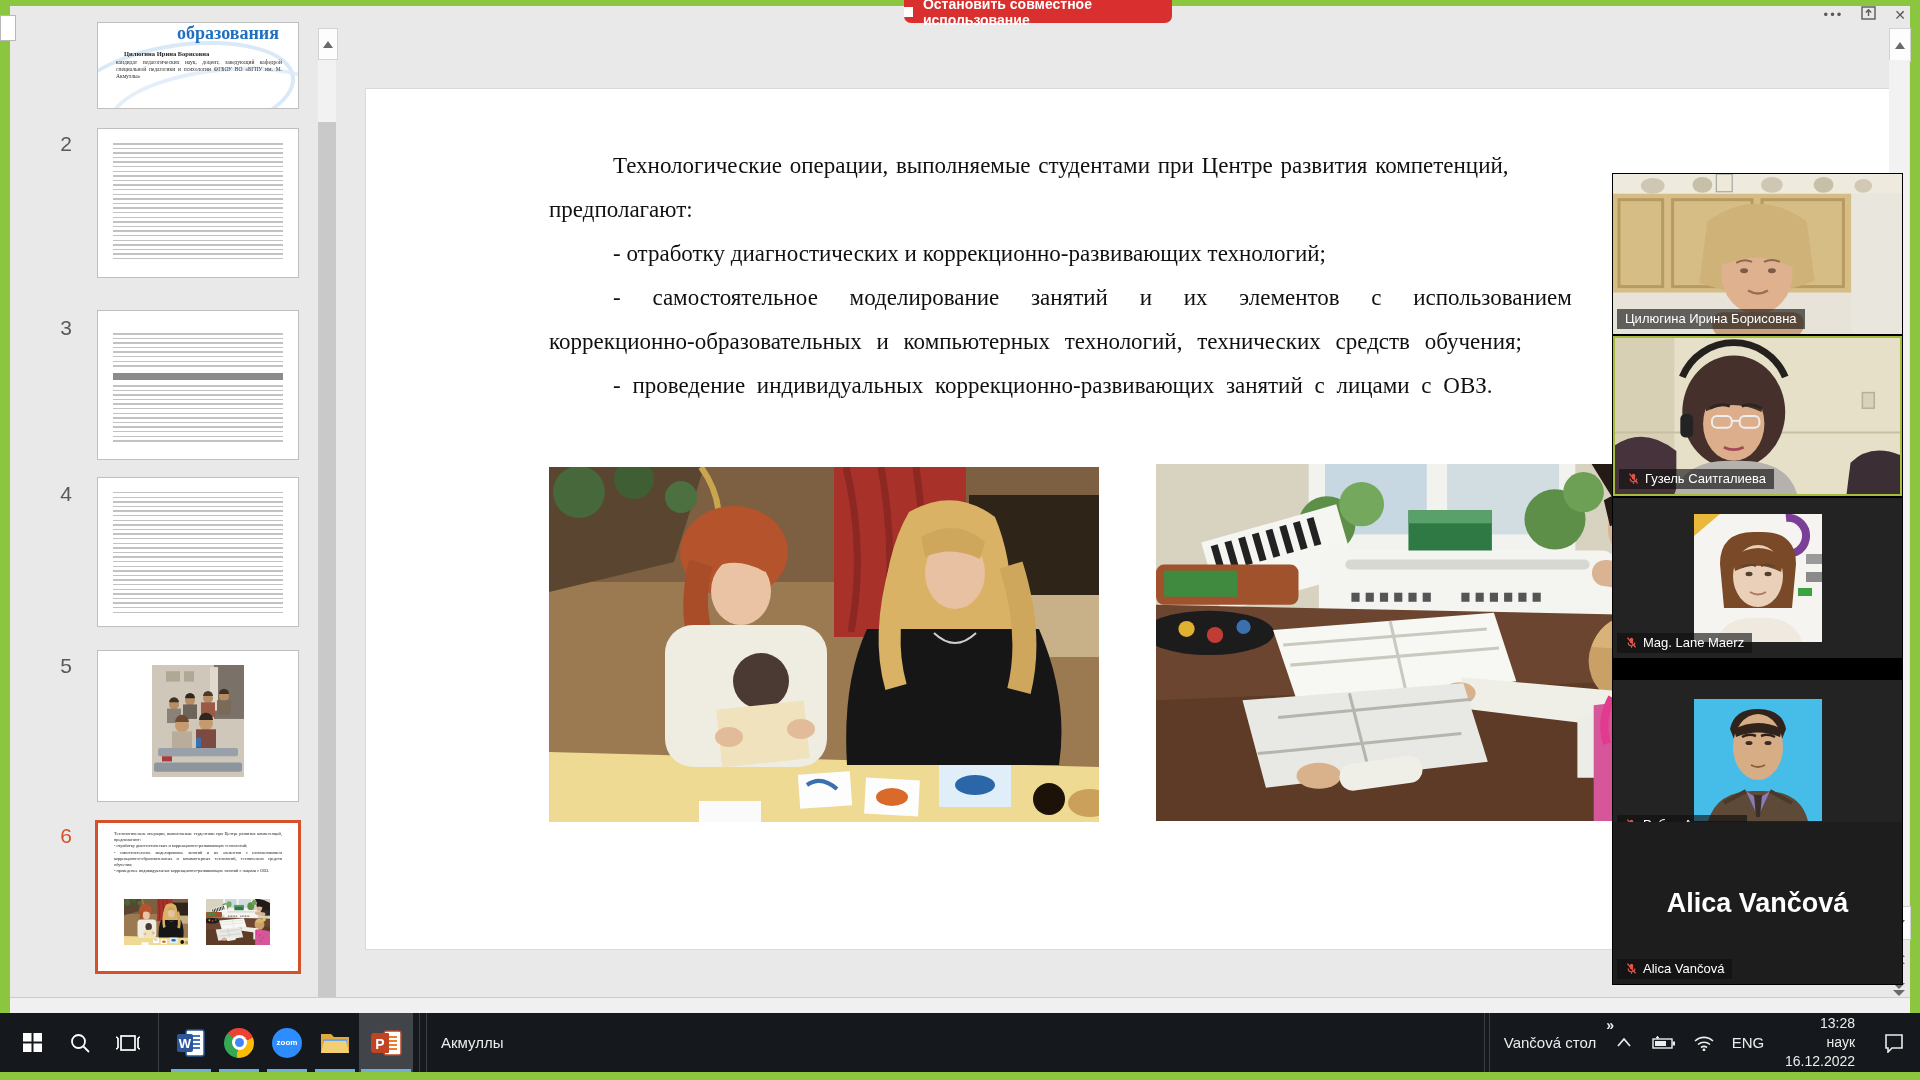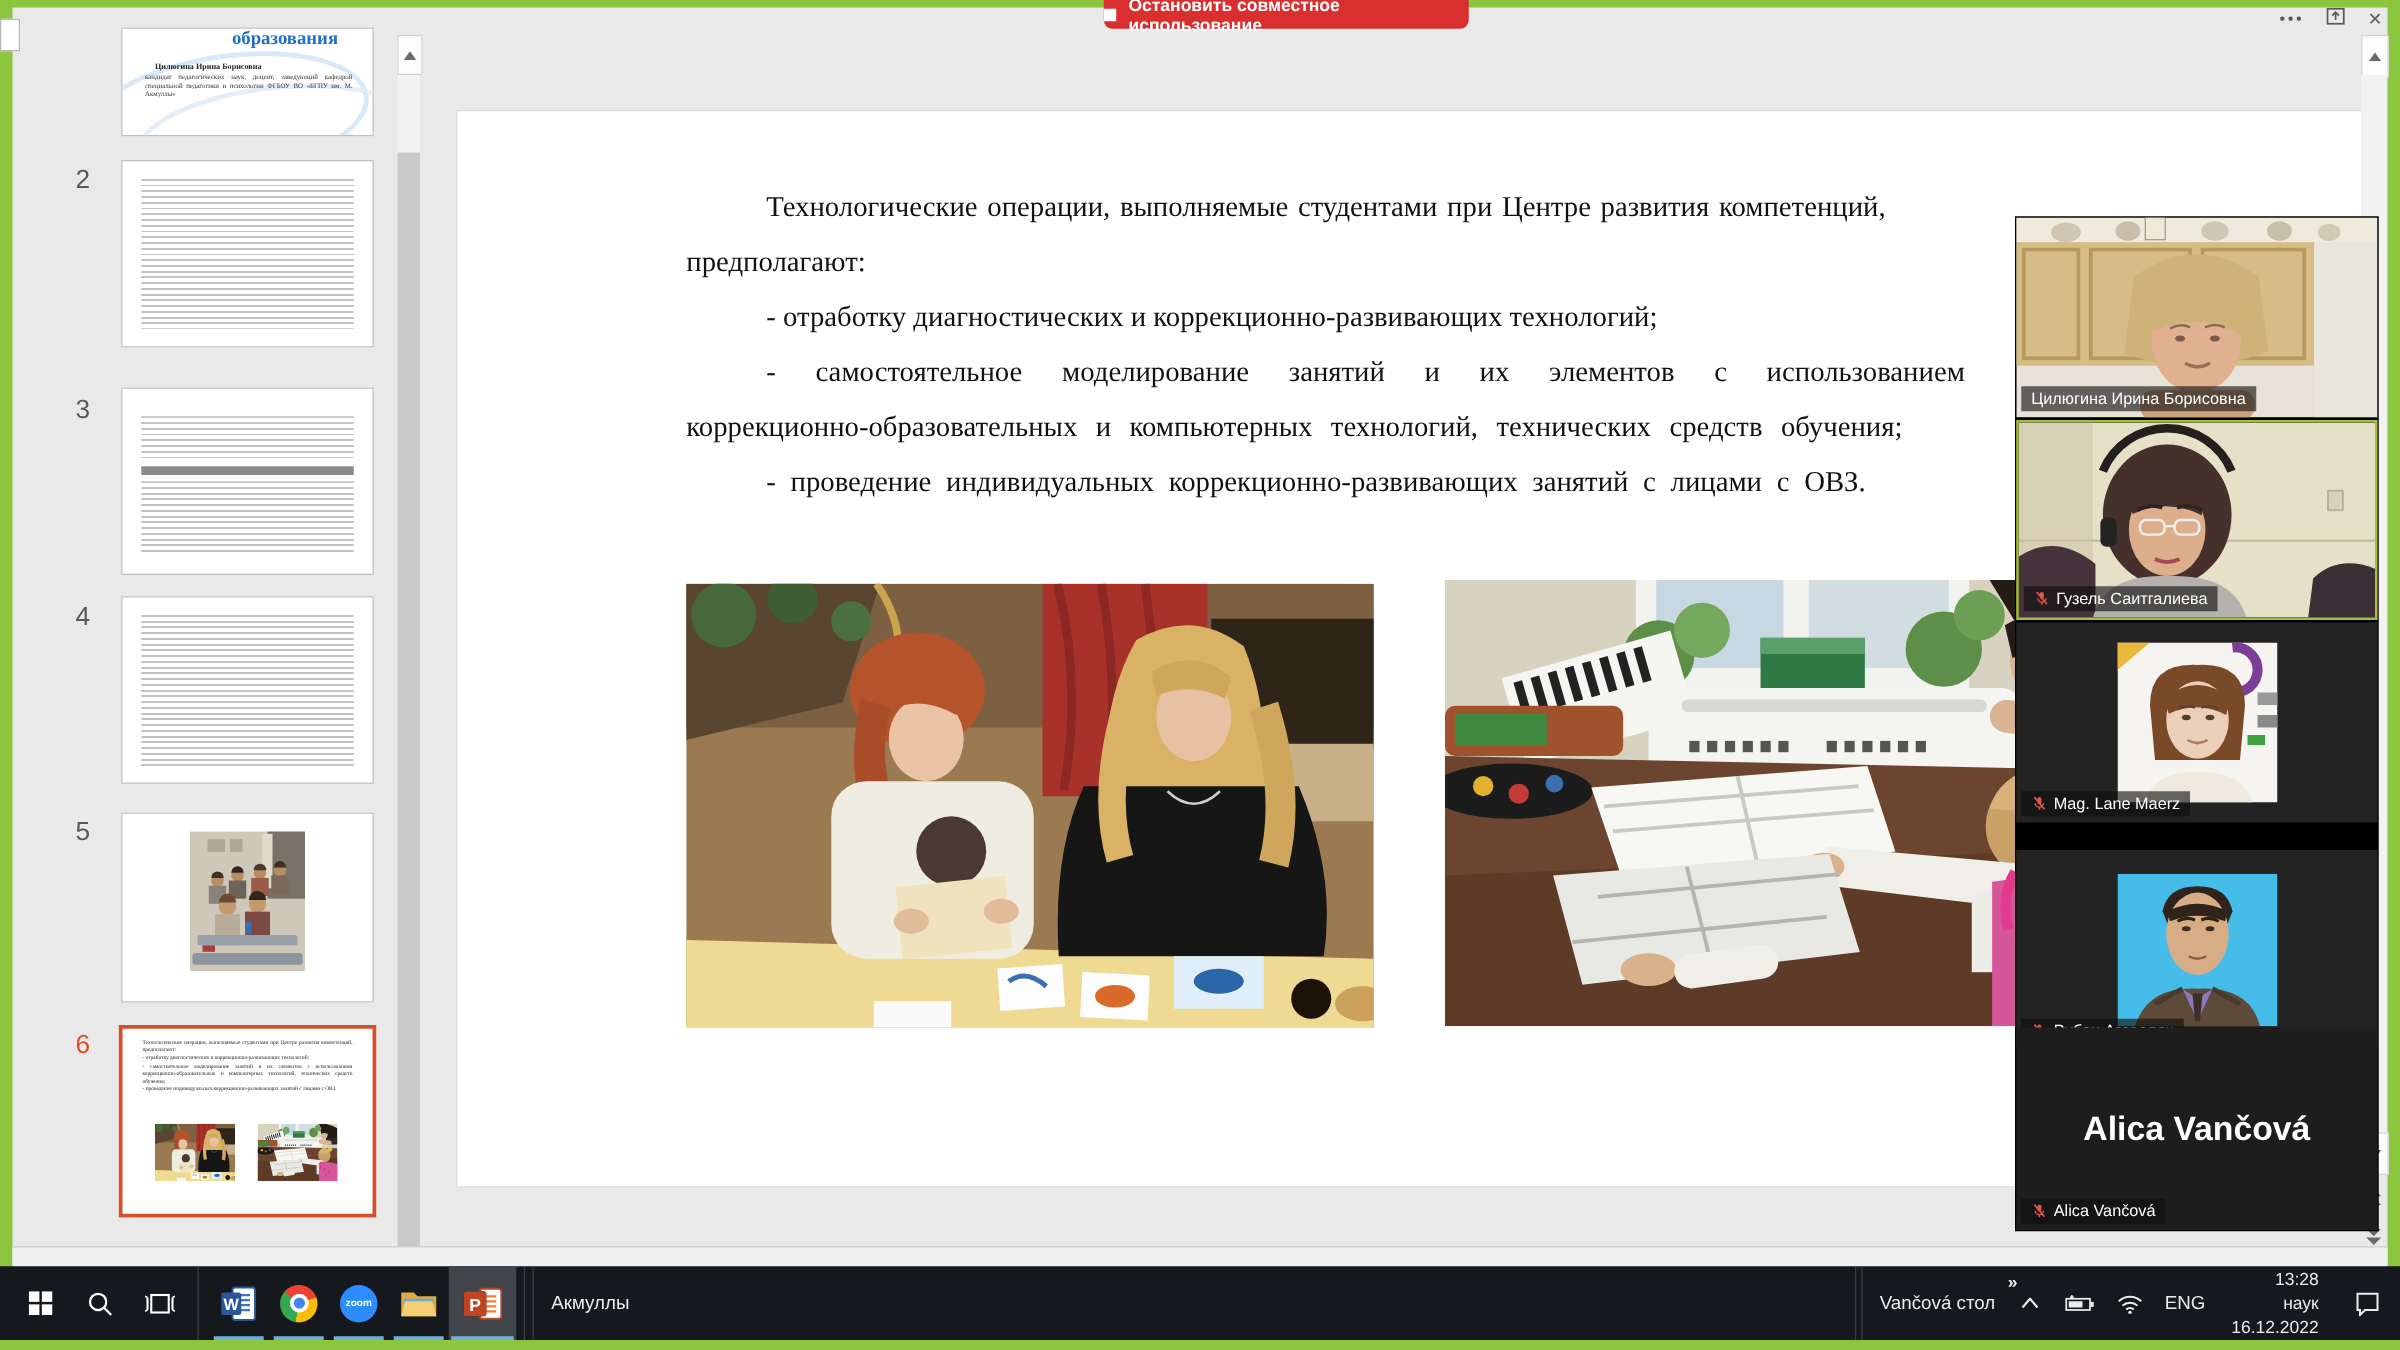--- a/index.html
+++ b/index.html
@@ -8,33 +8,33 @@
   .abs{position:absolute;}
   
   .ppt-bg{left:10px;top:6px;width:1900px;height:1007px;background:#e9e9e9;}
   .titlebar-controls{right:14px;top:6px;height:18px;display:flex;align-items:center;gap:18px;color:#5a5a5a;}
   .tb-dots{font-size:13px;letter-spacing:2px;line-height:10px;}
   .tb-x{font-size:14px;line-height:12px;}
   
   .share-pill{left:403px;top:0;width:480px;height:23px;background:#2bc943;border-radius:0 0 9px 9px;
               display:flex;align-items:center;justify-content:center;gap:14px;}
   .share-pill .msg{color:#083b12;font-weight:bold;font-size:15px;}
-  .stop-btn{left:883px;top:0;width:292px;height:23px;background:#d92f2f;border-radius:0 0 7px 7px;
+  .stop-btn{left:904px;top:0;width:268px;height:23px;background:#d92f2f;border-radius:0 0 7px 7px;
             display:flex;align-items:center;justify-content:center;gap:10px;}
   .stop-btn .sq{width:10px;height:10px;background:#fff;}
   .stop-btn .lbl{color:#fff;font-weight:bold;font-size:14px;}
   .corner-box{left:0;top:15px;width:14px;height:24px;background:#fff;border:1px solid #b8b8b8;}
   
   .thumb{position:absolute;left:97px;width:200px;background:#fff;border:1px solid #bfbfbf;overflow:hidden;}
   .thumb.sel{border:3px solid #d4512a;margin-left:-2px;}
   .tnum{position:absolute;left:36px;width:36px;text-align:right;font-size:21px;color:#595959;
         font-family:"Liberation Sans",sans-serif;}
   .tnum.sel{color:#d4512a;}
   .ftxt{background-image:repeating-linear-gradient(#909090 0 1.5px,transparent 1.5px 4.6px);opacity:.55;}
-  .s1title{color:#2170c0;font-weight:bold;font-family:"Liberation Serif",serif;font-size:15px;text-align:center;padding-left:30px;}
+  .s1title{color:#2170c0;font-weight:bold;font-family:"Liberation Serif",serif;font-size:18px;text-align:center;padding-left:30px;}
   .s1name{font-weight:bold;font-size:6.5px;font-family:"Liberation Serif",serif;color:#222;}
   .s1desc{font-size:5.5px;font-family:"Liberation Serif",serif;color:#333;text-align:justify;line-height:7px;}
   .swoosh{position:absolute;border:4px solid #cfe3f5;border-radius:50%;opacity:.8;}
   .tinytxt{font-family:"Liberation Serif",serif;font-size:4.3px;line-height:6.2px;color:#222;}
   
   .sb-btn{background:#fdfdfd;border:1px solid #d2d2d2;display:flex;align-items:center;justify-content:center;}
   .sb-track{background:#f2f2f2;}
   .sb-thumb{background:#c9c9c9;}
   
   .slide{left:365px;top:88px;width:1523px;height:860px;background:#fff;border:1px solid #dadada;overflow:hidden;}

